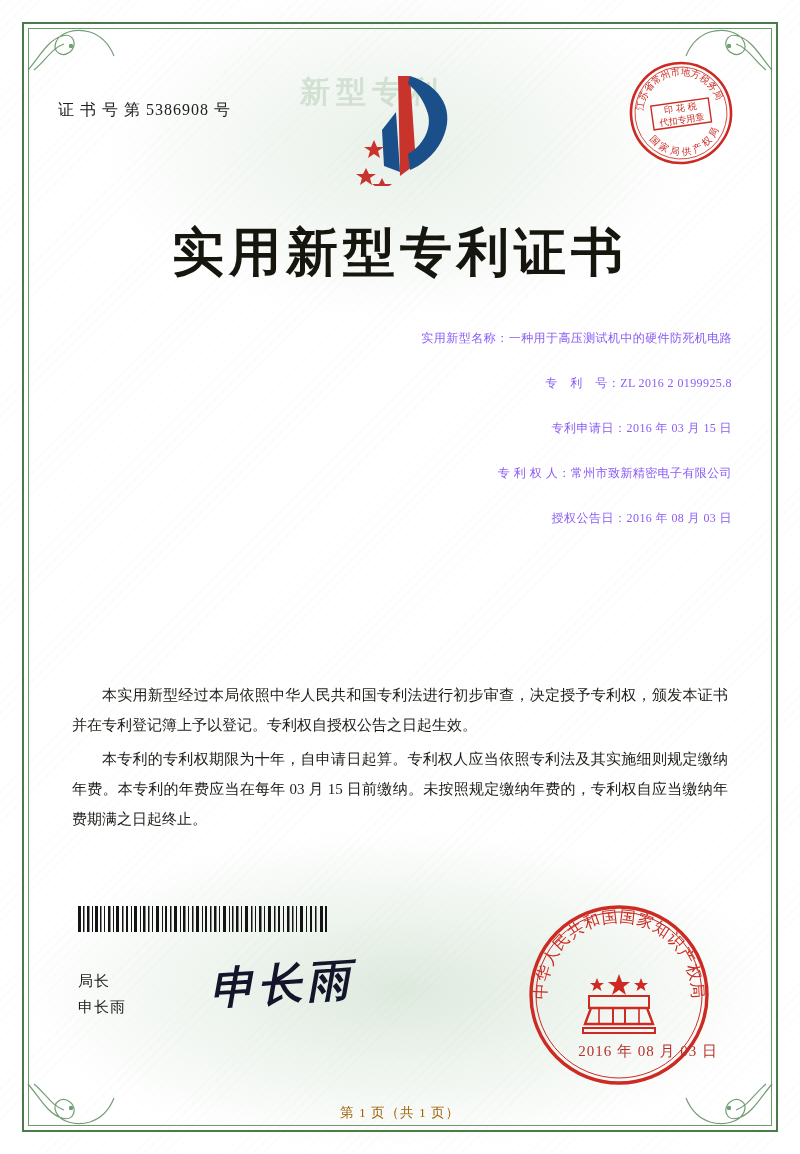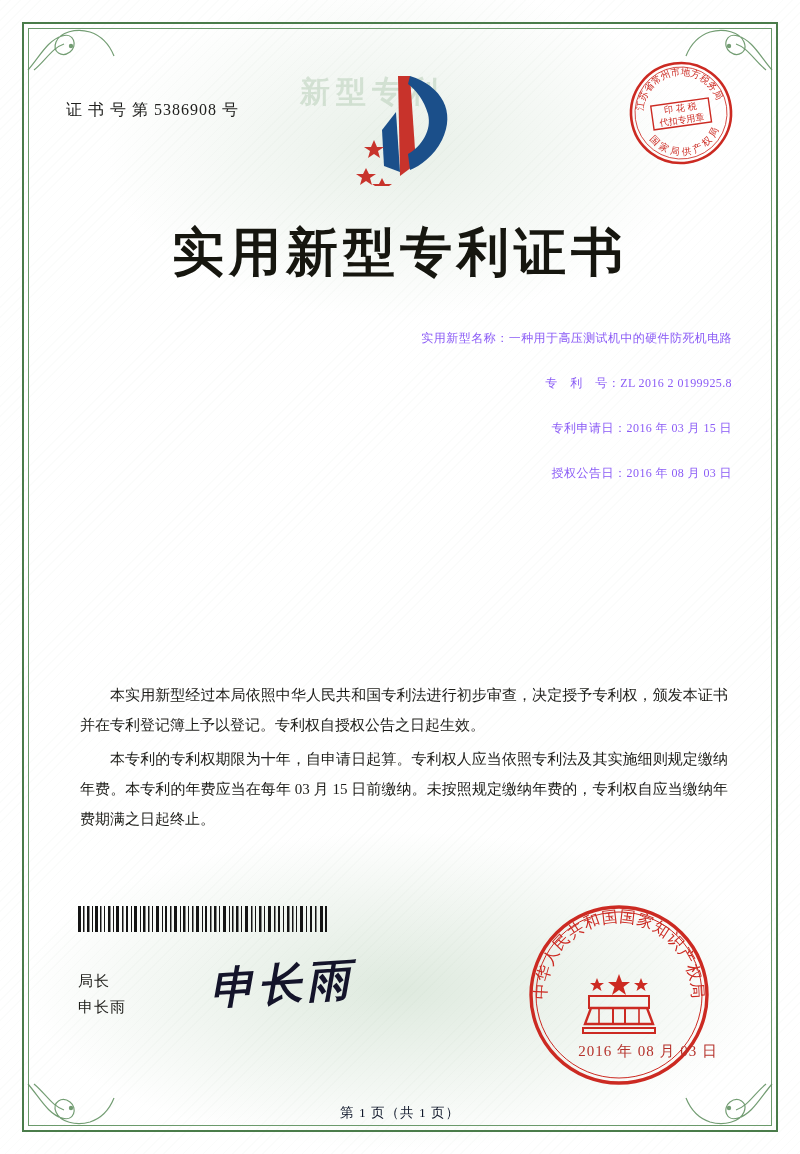--- a/index.html
+++ b/index.html
@@ -54,21 +54,21 @@
     opacity: 0.85;
   }
   .corner svg { width: 100%; height: 100%; display: block; }
   .corner.tl { left: 26px; top: 26px; }
   .corner.tr { right: 26px; top: 26px; transform: scaleX(-1); }
   .corner.bl { left: 26px; bottom: 26px; transform: scaleY(-1); }
   .corner.br { right: 26px; bottom: 26px; transform: scale(-1,-1); }
 
   .cert-no {
     position: absolute;
-    left: 66px; top: 100px;
+    left: 58px; top: 100px;
     font-size: 16px;
     letter-spacing: 1px;
     color: #20201e;
     white-space: nowrap;
   }
 
   .logo {
     position: absolute;
     left: 338px; top: 68px;
     width: 132px; height: 118px;
@@ -125,21 +125,21 @@
     position: absolute;
     left: 72px;
     top: 680px;
     width: 656px;
     font-size: 15px;
     line-height: 30px;
     color: #1c1c18;
     text-align: justify;
   }
   .body-text p {
-    margin: 0 0 4px 8px;
+    margin: 0 0 4px 0;
     text-indent: 2em;
   }
 
   .barcode {
     position: absolute;
     left: 78px;
     top: 906px;
     width: 250px;
     height: 26px;
   }
@@ -185,21 +185,21 @@
     letter-spacing: 1px;
     white-space: nowrap;
   }
 
   .page-footer {
     position: absolute;
     left: 0; right: 0;
     bottom: 32px;
     text-align: center;
     font-size: 13.5px;
-    color: #0f172a;
+    color: #a16207;
     letter-spacing: 1px;
   }
 </style>
 </head>
 <body>
 
 <div class="page">
 
   <div class="bg-wash"></div>
   <div class="bg-lines"></div>
@@ -277,20 +277,23 @@
 
   <div class="fields">
     <div class="field-row">
       <span class="lbl">实用新型名称：</span><span class="val">一种用于高压测试机中的硬件防死机电路</span>
     </div>
     <div class="field-row">
       <span class="lbl">专　利　号：</span><span class="val">ZL 2016 2 0199925.8</span>
     </div>
     <div class="field-row">
       <span class="lbl">专利申请日：</span><span class="val">2016 年 03 月 15 日</span>
+    </div>
+    <div class="field-row">
+      <span class="lbl">专 利 权 人：</span><span class="val">常州市致新精密电子有限公司</span>
     </div>
     <div class="field-row">
       <span class="lbl">授权公告日：</span><span class="val">2016 年 08 月 03 日</span>
     </div>
   </div>
 
   <div class="body-text">
     <p>本实用新型经过本局依照中华人民共和国专利法进行初步审查，决定授予专利权，颁发本证书并在专利登记簿上予以登记。专利权自授权公告之日起生效。</p>
     <p>本专利的专利权期限为十年，自申请日起算。专利权人应当依照专利法及其实施细则规定缴纳年费。本专利的年费应当在每年 03 月 15 日前缴纳。未按照规定缴纳年费的，专利权自应当缴纳年费期满之日起终止。</p>
   </div>

